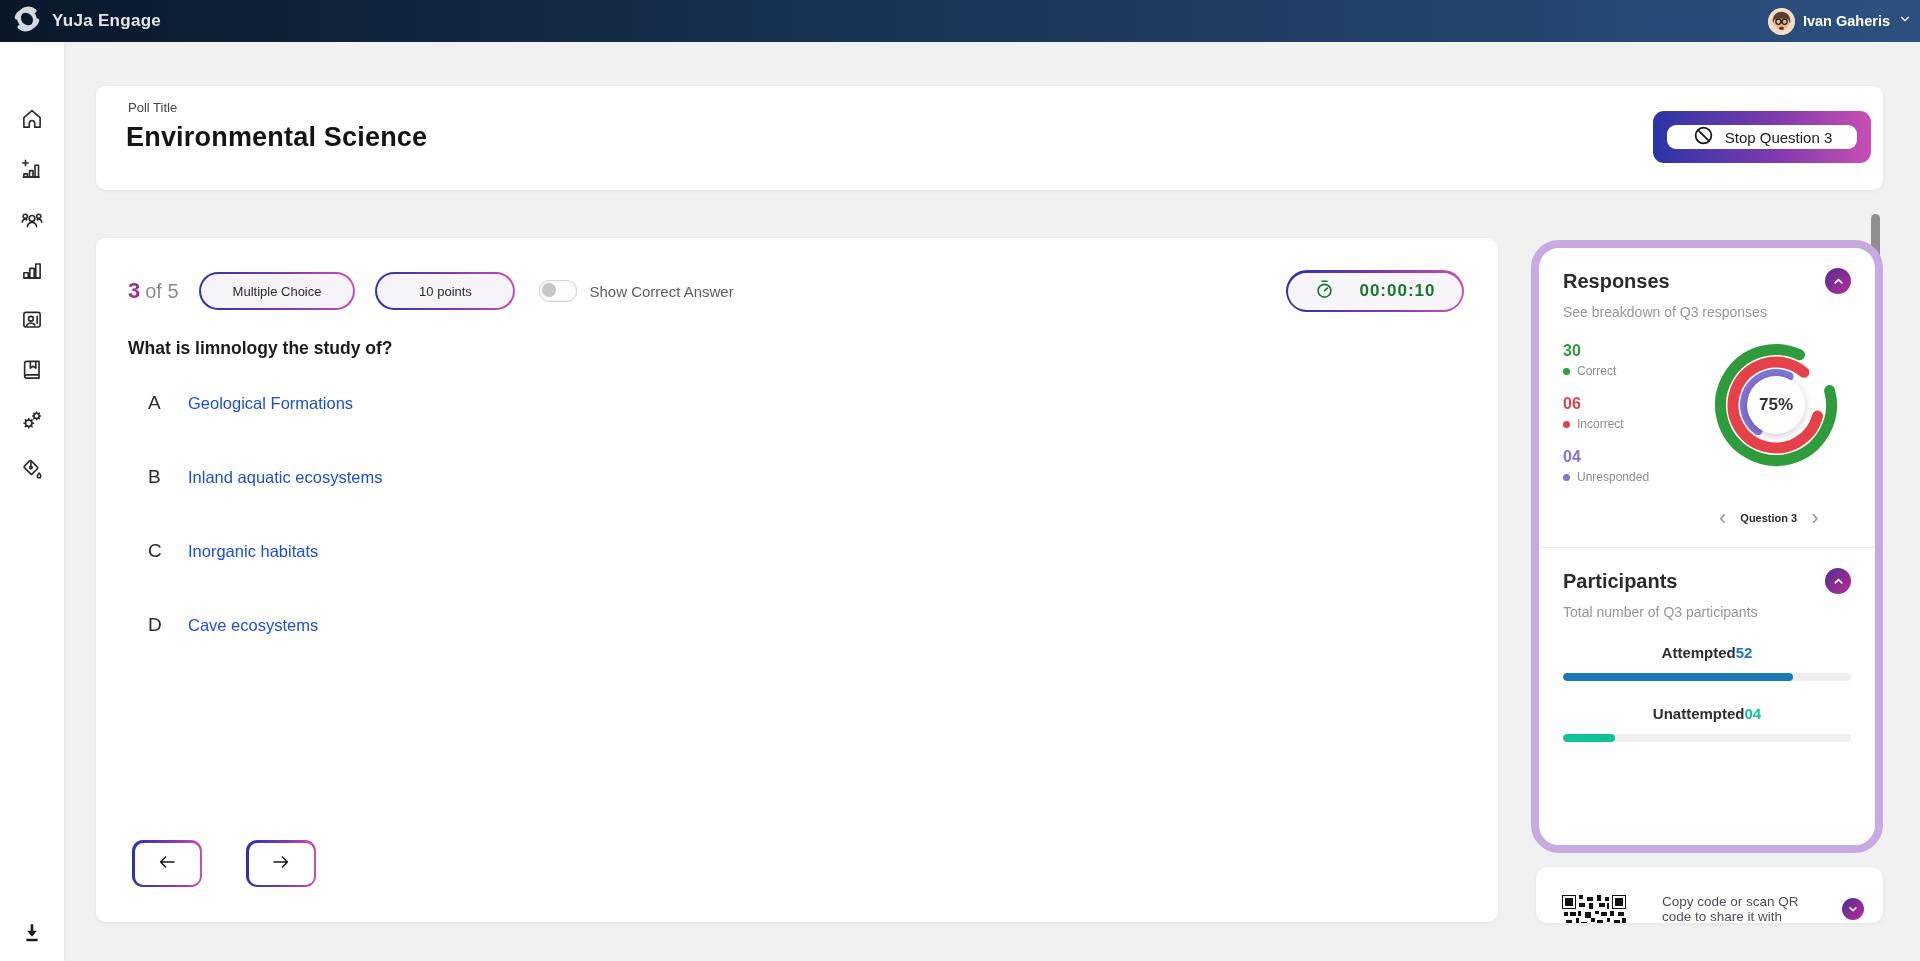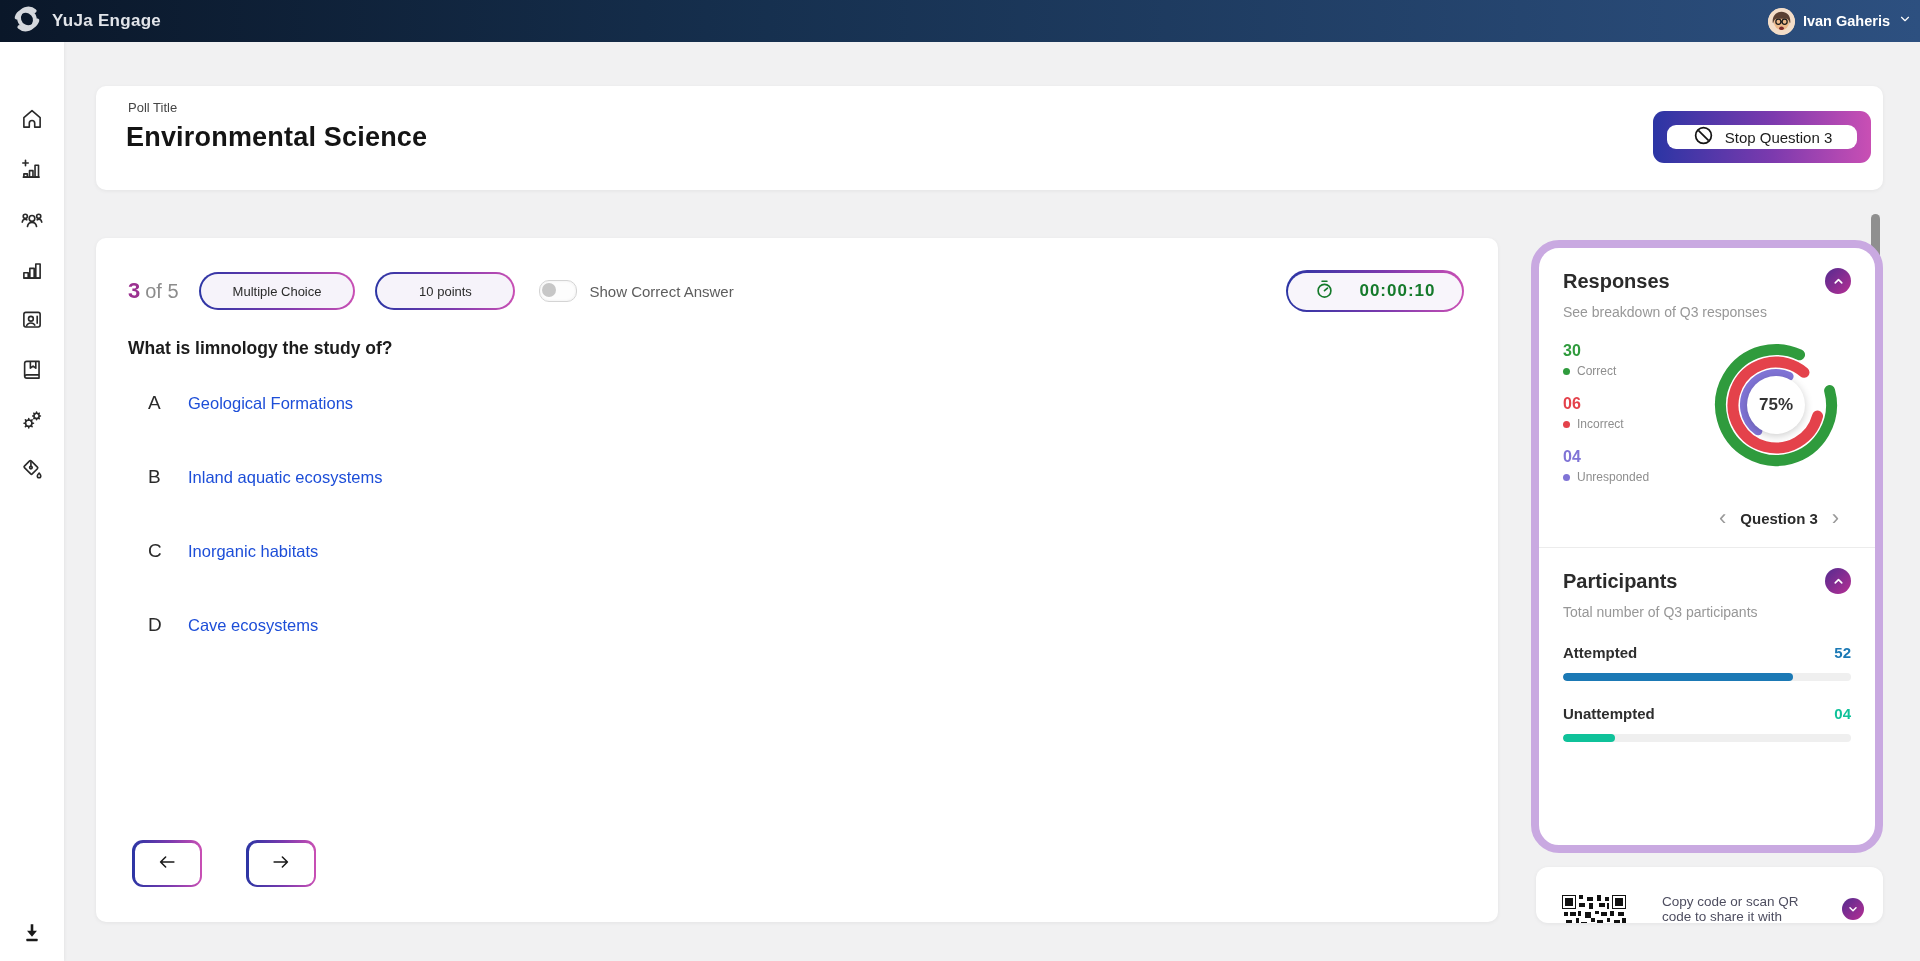--- a/index.html
+++ b/index.html
@@ -76,23 +76,23 @@
   .leg-val{font-size:16px;font-weight:700;}
   .leg-row{display:flex;align-items:center;gap:7px;margin:4px 0 17px 0;}
   .dot{width:7px;height:7px;border-radius:50%;}
   .leg-label{font-size:12px;color:#8e8e8e;}
   .donut-wrap{position:relative;width:126px;height:126px;margin-left:8px;}
   .donut-center{position:absolute;left:50%;top:50%;transform:translate(-50%,-50%);width:58px;height:58px;border-radius:50%;
                 background:#fff;box-shadow:0 2px 9px rgba(0,0,0,.20);display:flex;align-items:center;justify-content:center;
                 font-size:17px;font-weight:700;color:#333;}
   .pager{display:flex;gap:14px;align-items:center;margin:8px 0 0 156px;}
   .pager-chev{font-size:22px;color:#9a9a9a;cursor:pointer;line-height:18px;font-weight:400;}
-  .pager-label{font-size:15px;font-weight:700;color:#2b2b2b;white-space:nowrap;}
+  .pager-label{font-size:11px;font-weight:700;color:#2b2b2b;white-space:nowrap;}
   .divider{height:1px;background:#ececec;margin:10px 0 0 0;}
-  .p-row{display:flex;justify-content:space-between;align-items:center;margin-top:24px;}
+  .p-row{display:flex;justify-content:center;align-items:center;margin-top:24px;}
   .p-label{font-size:15px;font-weight:700;color:#2e2e2e;}
   .p-val{font-size:15px;font-weight:700;}
   .p-bar{margin-top:12px;height:8px;border-radius:4px;background:#efefef;overflow:hidden;}
   .p-fill{height:100%;border-radius:4px;}
 
   
   #qr-card{position:absolute;left:1536px;top:867px;width:347px;height:56px;background:#fff;border-radius:12px;
            overflow:hidden;z-index:2;box-shadow:0 1px 4px rgba(0,0,0,.06);}
   .qr-img{position:absolute;left:26px;top:28px;width:64px;height:64px;}
   .qr-text{position:absolute;left:126px;top:27px;font-size:13.5px;color:#4e4e60;line-height:15px;white-space:nowrap;}

